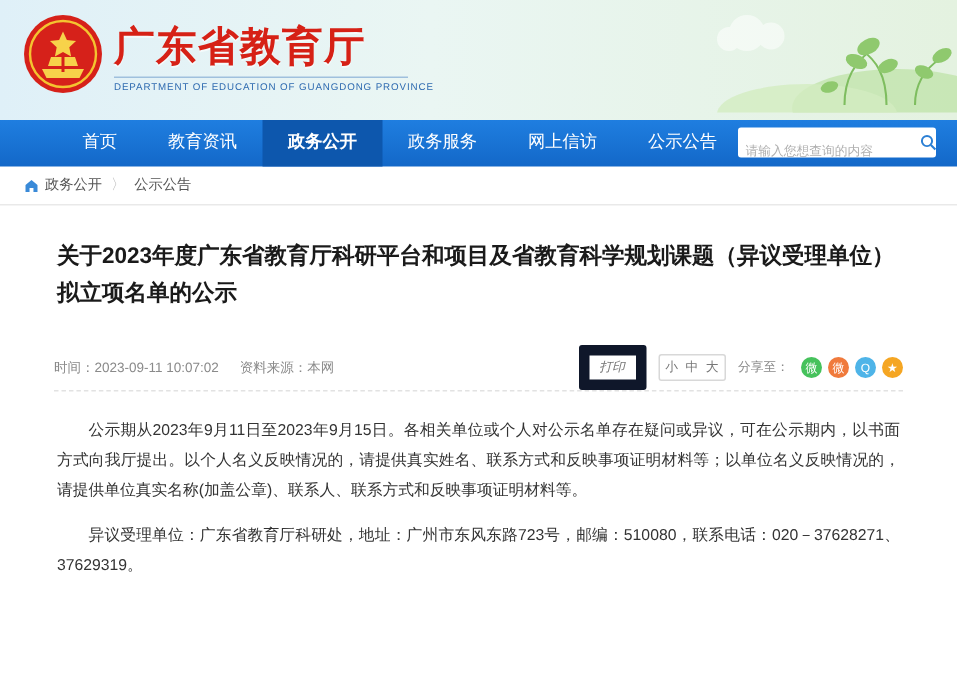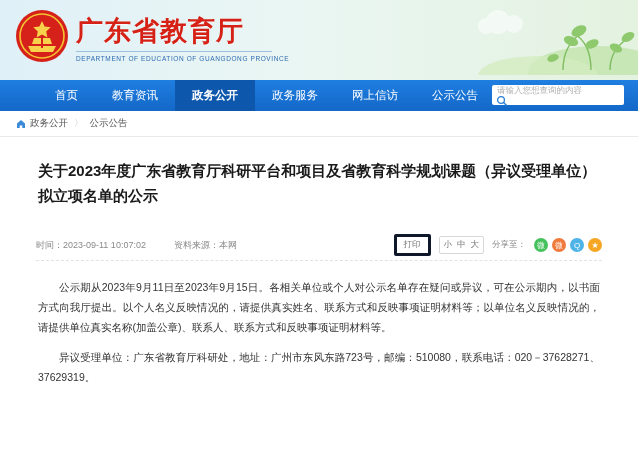--- a/index.html
+++ b/index.html
@@ -55,21 +55,21 @@
     padding: 0 17px; height: 31px; line-height: 31px;
     white-space: nowrap; cursor: pointer;
   }
   .nav-item.active {
     background: #0d57ad; font-weight: bold;
   }
   .search-box {
     position: absolute; right: 14px; top: 5px;
     width: 132px; height: 20px;
     background: #ffffff; border-radius: 2px;
-    display: flex; align-items: flex-start; flex-direction: column;
+    display: flex; align-items: flex-end;
   }
   .search-box input {
     border: none; outline: none; flex: 1;
     font-size: 8.5px; color: #333; padding: 0 5px;
     background: transparent;
     font-family: "Liberation Sans", sans-serif;
   }
   .search-box input::placeholder { color: #b0b0b0; }
   .search-btn {
     width: 20px; height: 20px; display: flex;
@@ -97,26 +97,26 @@
     padding: 22px 8px 0 8px;
     text-align: left;
   }
   .meta-row {
     margin: 22px 6px 0 6px;
     height: 30px;
     display: flex; align-items: center;
     font-size: 9px; color: #8a8a8a;
     border-bottom: 1px dashed #e2e2e2;
   }
-  .meta-left { display: flex; gap: 28px; }
+  .meta-left { display: flex; gap: 14px; }
   .meta-right { margin-left: auto; display: flex; align-items: center; gap: 8px; }
   .meta-btn {
-    border: 3px solid #0f172a; border-radius: 2px;
+    border: 7px solid #0f172a; border-radius: 2px;
     padding: 2px 7px; font-size: 8.5px; color: #777;
-    cursor: pointer; background: #fff;
+    cursor: pointer; background: #fff; font-style: italic;
   }
   .fontsize-group {
     border: 1px solid #d8d8d8; border-radius: 2px;
     padding: 2px 4px; font-size: 8.5px; color: #777;
     display: flex; gap: 5px; cursor: pointer; background: #fff;
   }
   .share-label { font-size: 8.5px; color: #8a8a8a; text-align: right; }
   .share-icons { display: flex; gap: 4px; }
   .share-dot {
     width: 14px; height: 14px; border-radius: 50%;

